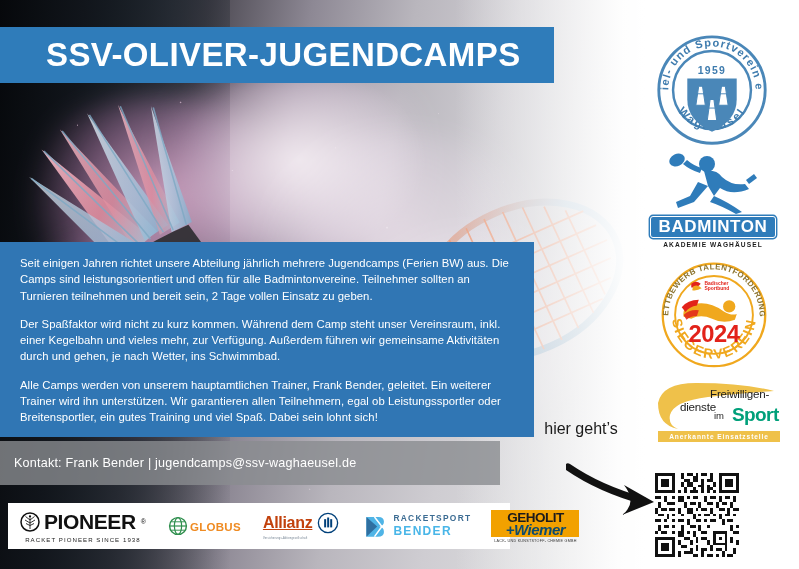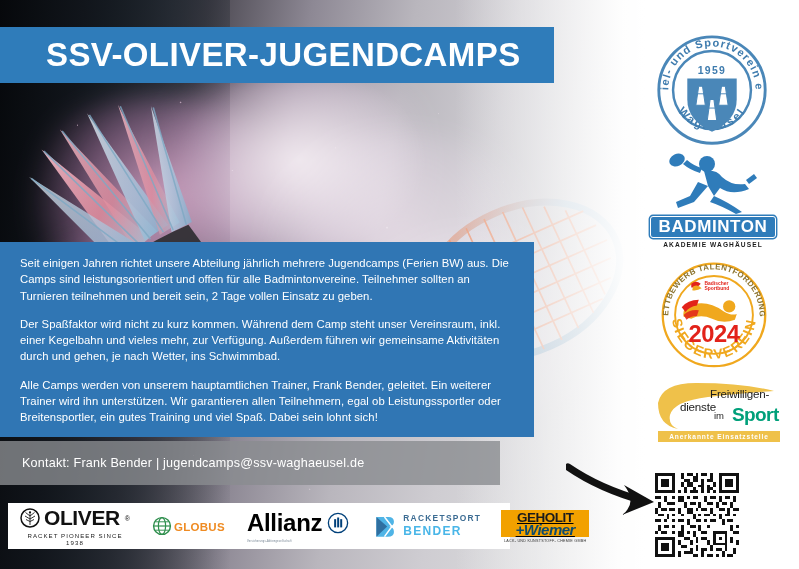--- a/index.html
+++ b/index.html
@@ -90,52 +90,52 @@
     letter-spacing: .05px;
   }
   .text-panel p:last-child { margin-bottom: 0; }
 
   
   .contact-bar {
     position: absolute; left: 0; top: 441px; width: 500px; height: 44px;
     background: rgba(138,140,144,.80); display: flex; align-items: center;
   }
   .contact-bar span {
-    color: #ffffff; font-size: 12.6px; padding-left: 22px; letter-spacing: .2px;
+    color: #ffffff; font-size: 12.6px; padding-left: 14px; letter-spacing: .2px;
   }
 
   
   .sponsor-bar {
     position: absolute; left: 8px; top: 503px; width: 502px; height: 46px;
     background: #ffffff; display: flex; align-items: center; gap: 0;
   }
   .sp { display: flex; align-items: center; justify-content: center; height: 100%; }
 
   .oliver { padding-left: 12px; }
   .oliver-row { display: flex; align-items: center; gap: 4px; }
   .oliver-word { font-size: 21px; font-weight: 700; color: #111; letter-spacing: -.4px; font-family: "Liberation Sans", sans-serif; }
   .oliver-reg { font-size: 7px; color: #111; vertical-align: super; margin-left: 1px; }
   .oliver-sub { font-size: 6.1px; color: #222; letter-spacing: 1.05px; text-align: center; margin-top: 2px; font-weight: 400; }
 
   .globus { margin-left: 20px; }
   .globus-txt { color: #ef8b22; font-size: 11.5px; font-weight: 700; letter-spacing: .3px; margin-top: 1px; }
 
   .allianz { margin-left: 22px; flex-direction: column; align-items: flex-start; }
   .allianz-row { display: flex; align-items: center; gap: 5px; }
-  .allianz-word { color: #000000; font-size: 24px; font-weight: 700; letter-spacing: -.3px; }
+  .allianz-word { color: #c2410c; font-size: 16px; font-weight: 700; letter-spacing: -.3px; text-decoration: underline; }
   .allianz-sub { font-size: 2.6px; color: #6a7a8a; letter-spacing: .2px; margin-top: 3px; }
 
   .bender { margin-left: 22px; display: flex; align-items: center; gap: 5px; }
   .bender-txt { display: flex; flex-direction: column; line-height: 1.25; }
   .bender-t1 { color: #3c6c93; font-size: 8.4px; font-weight: 700; letter-spacing: 1.3px; }
   .bender-t2 { color: #49b6e8; font-size: 12px; font-weight: 700; letter-spacing: 1.3px; }
 
   .geholit { margin-left: 20px; flex-direction: column; align-items: center; }
   .geholit-box {
-    background: #f2a100; padding: 2px 8px 1px; position: relative; min-width: 88px; text-align: center; text-decoration: underline;
+    background: #f2a100; padding: 2px 8px 1px; position: relative; min-width: 88px; text-align: center;
   }
   .geholit-l1 { color: #1b1b1b; font-size: 13.5px; font-weight: 700; letter-spacing: -.5px; line-height: 12px; }
   .geholit-l2 { color: #0c4a6e; font-size: 15px; font-weight: 700; font-style: italic; letter-spacing: -.5px; line-height: 12px; }
   .geholit-sub { font-size: 3.7px; color: #333; letter-spacing: .25px; margin-top: 2px; }
 
   
   .badge { position: absolute; }
 
   
   .ssv { left: 655px; top: 33px; width: 114px; height: 114px; }
@@ -292,21 +292,21 @@
               <path d="M20 34 L20 12"></path>
                 <path d="M20 16 L11 9"></path>
                 <path d="M20 16 L29 9"></path>
               <path d="M20 22 L10 16"></path>
                 <path d="M20 22 L30 16"></path>
               <path d="M20 27 L12 23"></path>
                 <path d="M20 27 L28 23"></path>
             </g>
             <circle cx="20" cy="9" r="2.3" fill="#111"></circle>
           </svg>
-          <span class="oliver-word">OLIVER</span>
+          <span class="oliver-word">PIONEER</span>
           <span class="oliver-reg">®</span>
         </div>
         <div class="oliver-sub">RACKET PIONEER SINCE 1938</div>
       </div>
     </div>
 
     <div class="sp globus">
       <svg width="24" height="24" viewBox="0 0 40 40">
         <circle cx="20" cy="20" r="14" fill="none" stroke="#2f8f4e" stroke-width="2.4"></circle>
         <ellipse cx="20" cy="20" rx="6" ry="14" fill="none" stroke="#2f8f4e" stroke-width="2"></ellipse>
@@ -433,20 +433,21 @@
       </svg>
       <span class="fwd-t1">Freiwilligen-</span>
       <span class="fwd-t2">dienste</span>
       <span class="fwd-t3">im</span>
       <span class="fwd-t4">Sport</span>
     </div>
     <div class="fwd-bar">Anerkannte Einsatzstelle</div>
   </div>
 
   <div class="cta">
+    <div>hier geht’s</div>
   </div>
   <svg class="cta-arrow" viewBox="0 0 110 80">
     <path d="M2 12 Q34 34 78 46" stroke="#111" stroke-width="7" fill="none" stroke-linecap="round"></path>
     <path d="M58 30 L88 47 L56 60 Q72 48 58 30 Z" fill="#111"></path>
   </svg>
 
   <svg class="qr" viewBox="0 0 29 29" shape-rendering="crispEdges">
     <rect width="29" height="29" fill="#ffffff"></rect>
     <g fill="#111111">
 

